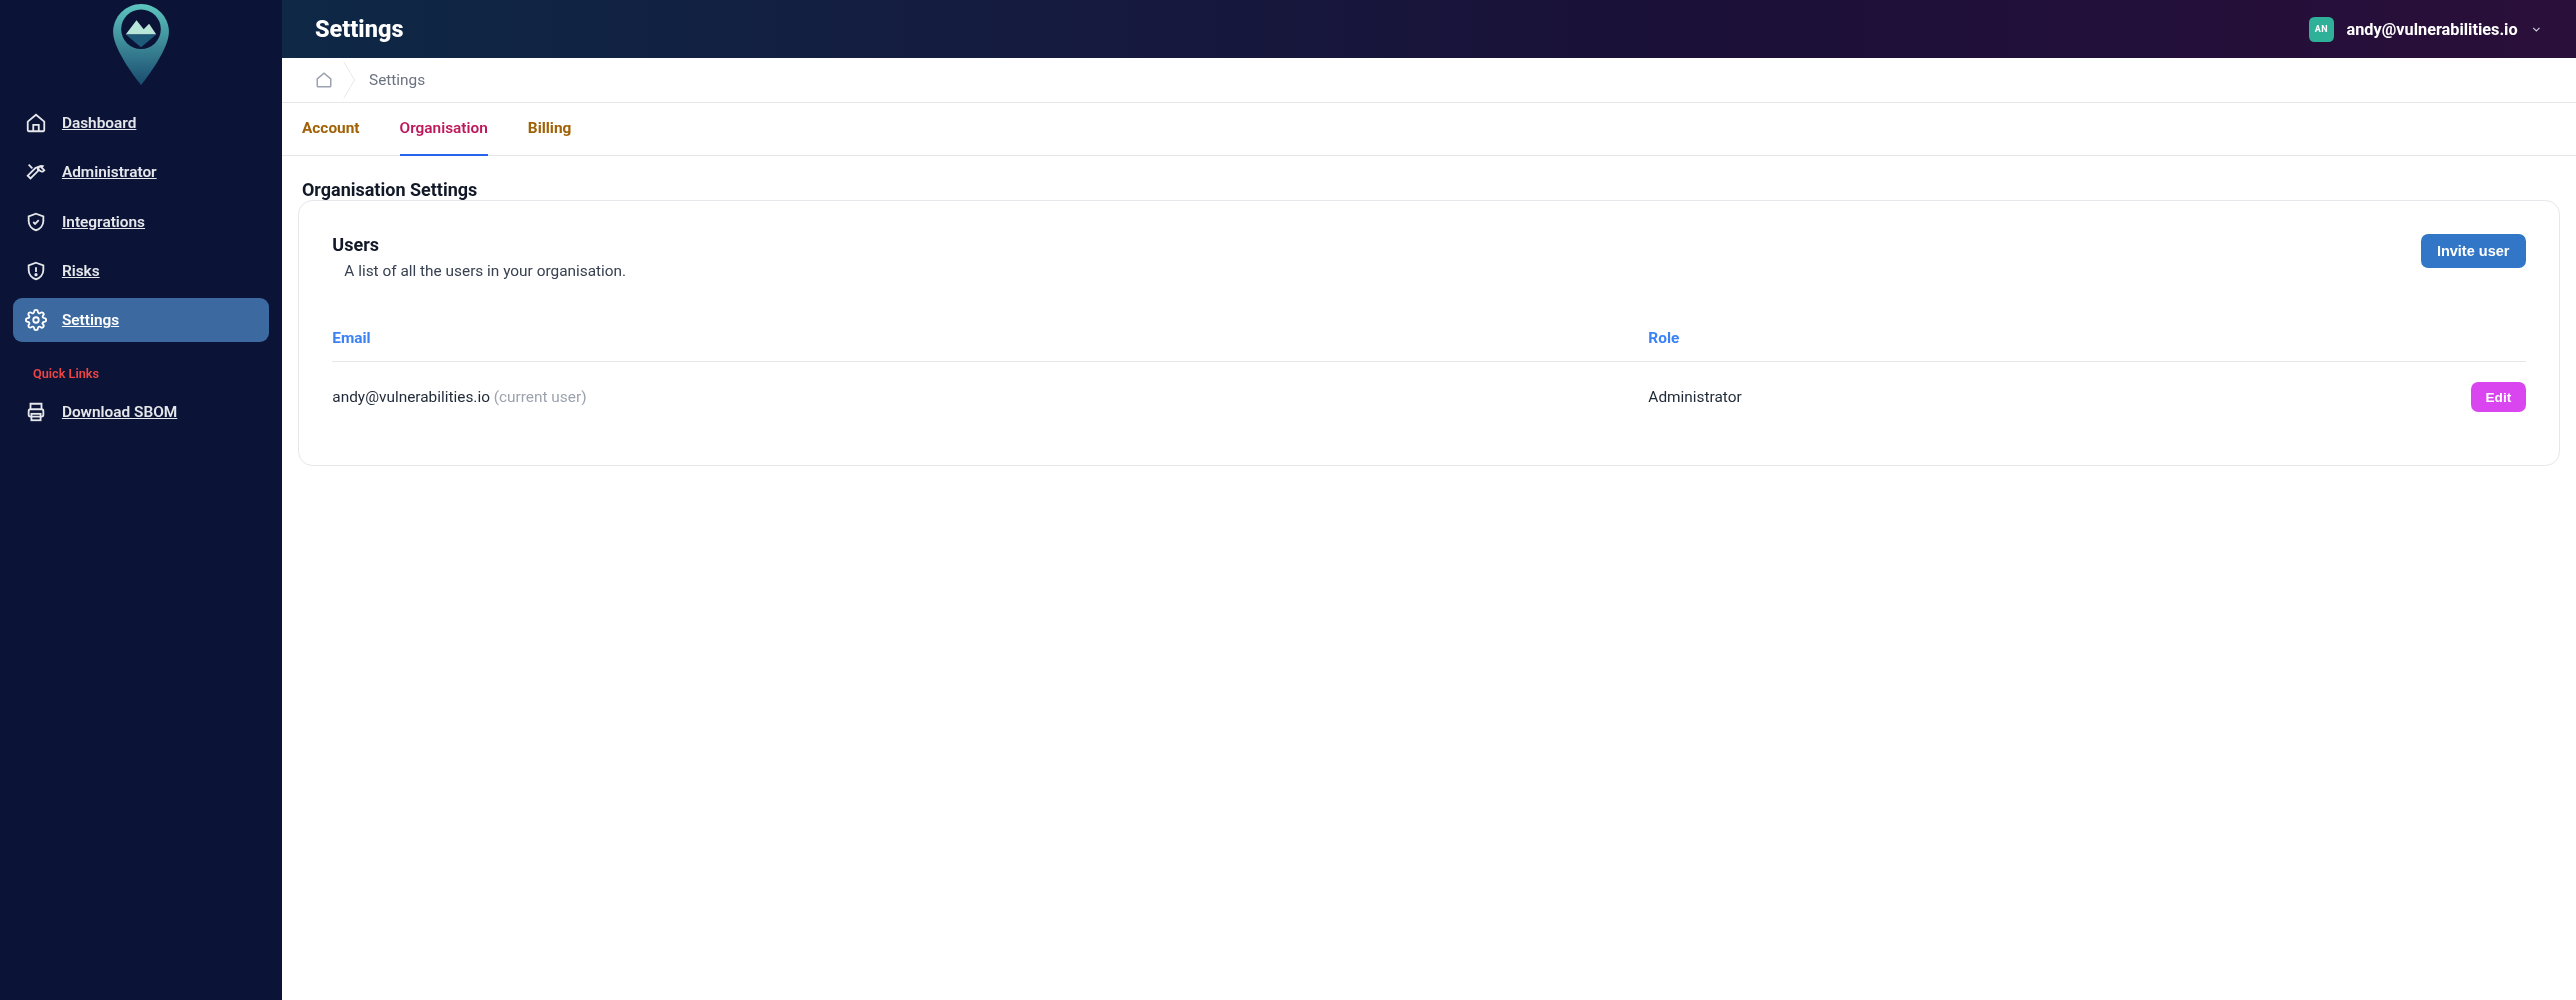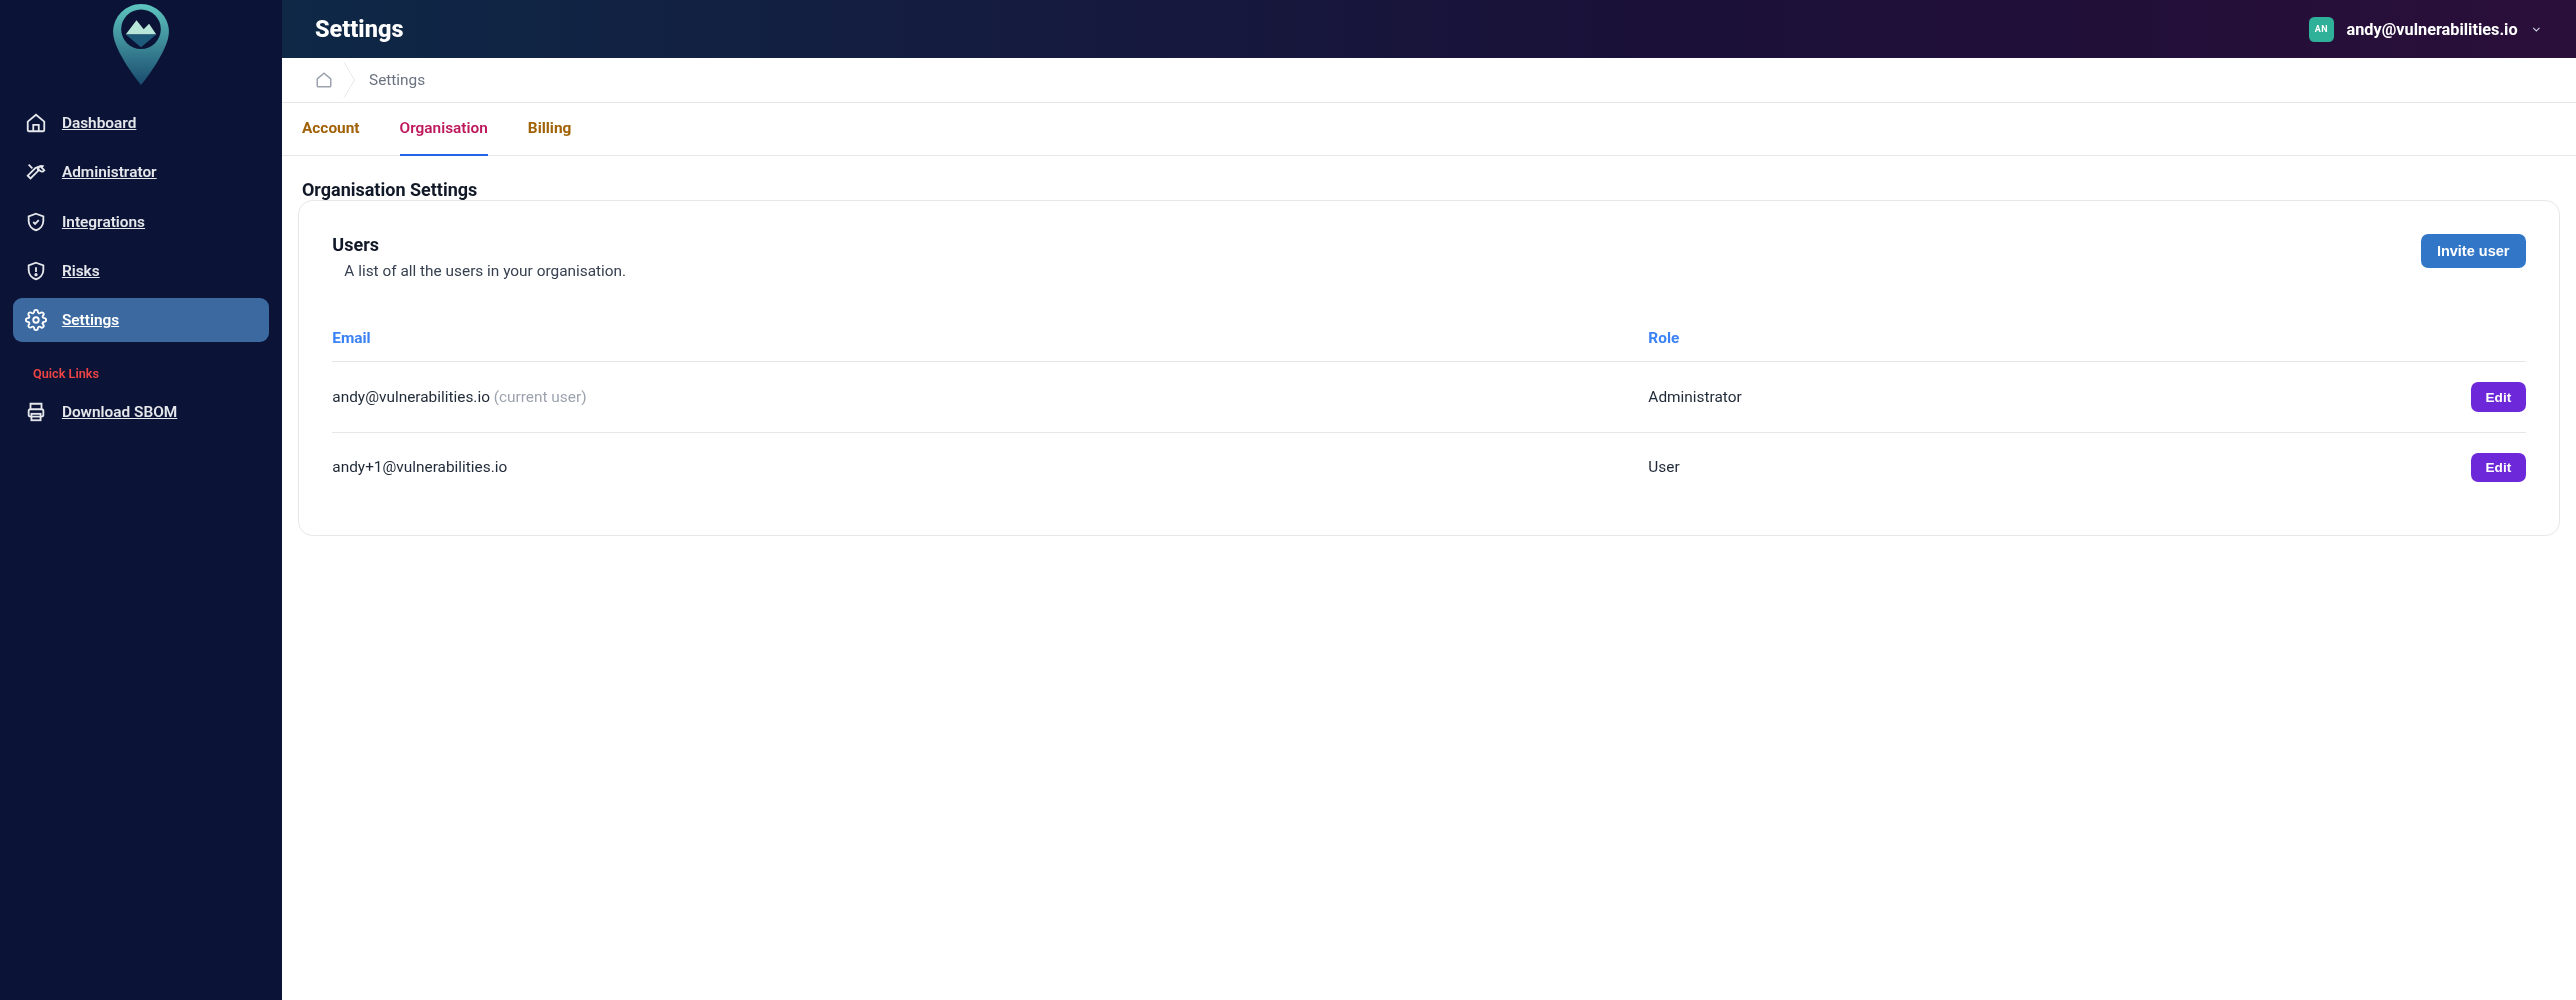--- a/index.html
+++ b/index.html
@@ -194,21 +194,21 @@
       background: #3176c7;
       color: #fff;
       border: none;
       border-radius: 7.2px;
       padding: 9px 16.3px;
       font-size: 14.5px;
       font-weight: 600;
       cursor: pointer;
     }
     .btn-small {
-      background: #6d28d9;
+      background: #d946ef;
       color: #fff;
       border: none;
       border-radius: 7.2px;
       padding: 7.2px 14.5px;
       font-size: 13.6px;
       font-weight: 600;
       cursor: pointer;
     }
     table {
       width: 100%;
@@ -363,29 +363,19 @@
           <tr>
             <td>
               <span>andy@vulnerabilities.io</span>
               <span class="muted">(current user)</span>
             </td>
             <td>Administrator</td>
             <td class="col-act">
               <button class="btn-small">Edit</button>
             </td>
           </tr>
-          <tr>
-            <td>
-              <span>andy+1@vulnerabilities.io</span>
-              <span class="muted"></span>
-            </td>
-            <td>User</td>
-            <td class="col-act">
-              <button class="btn-small">Edit</button>
-            </td>
-          </tr>
         </tbody>
       </table>
     </div>
   </div>
 
 </main>
 
 
 </body></html>

